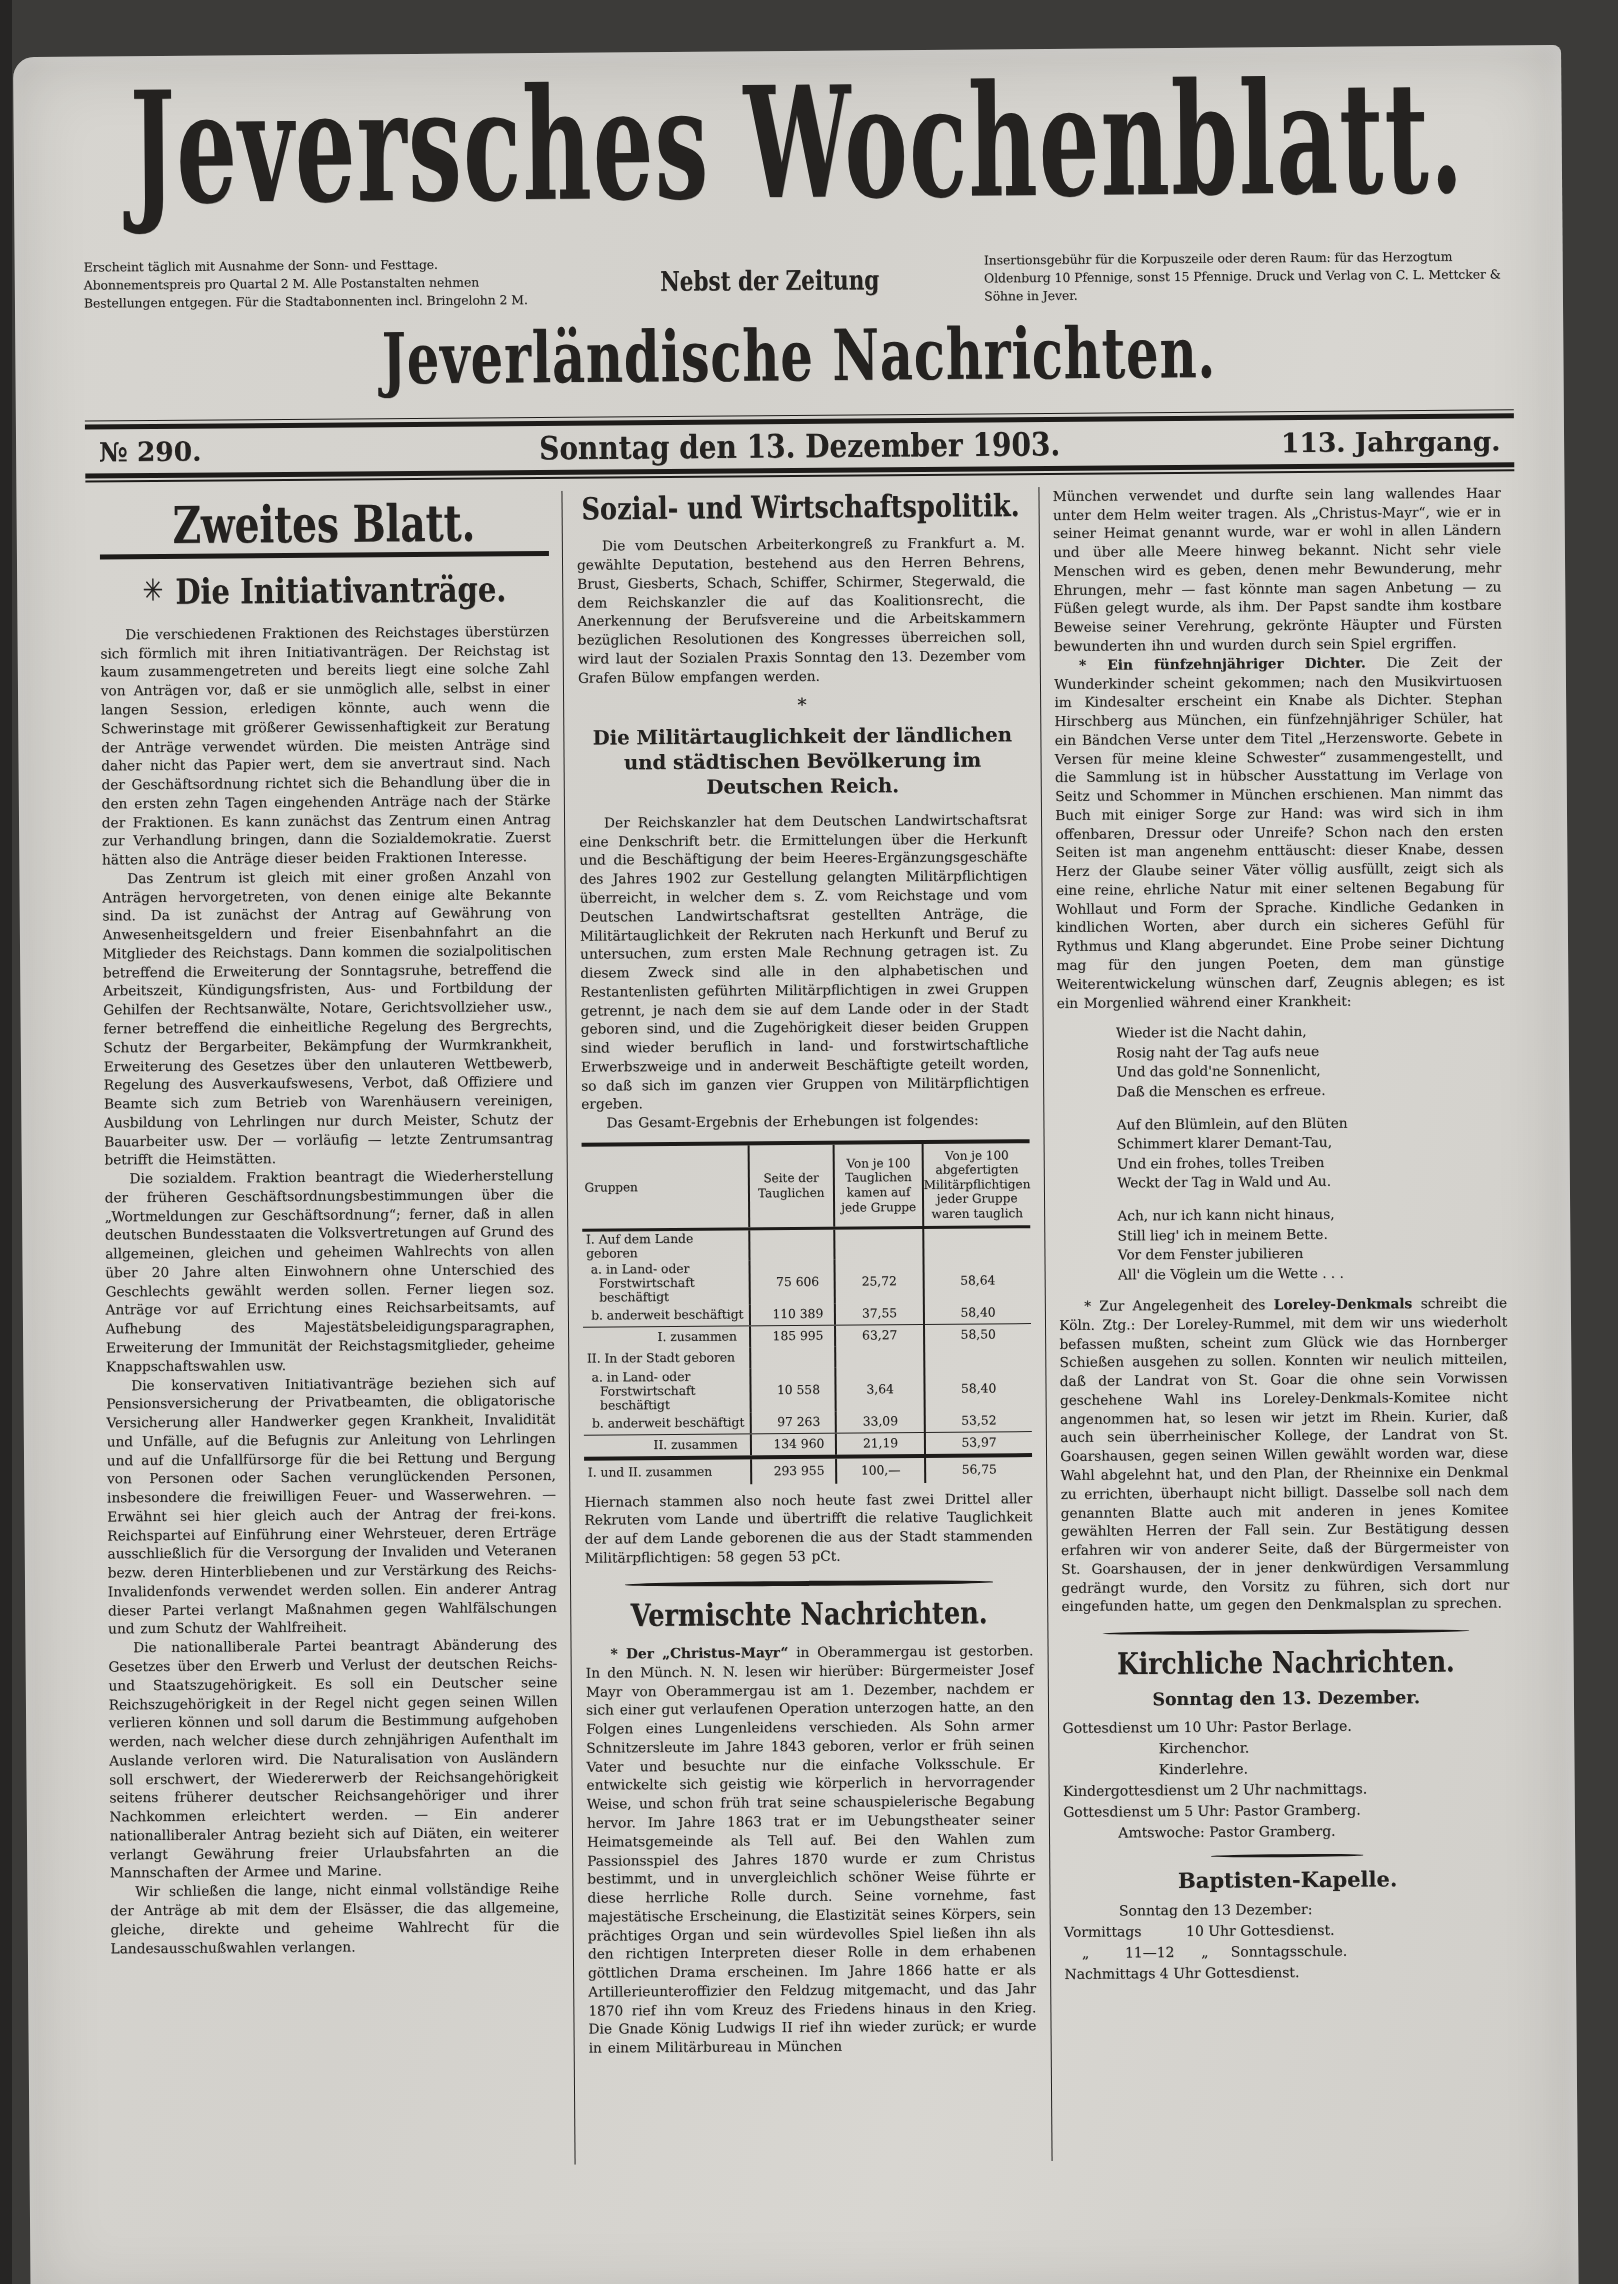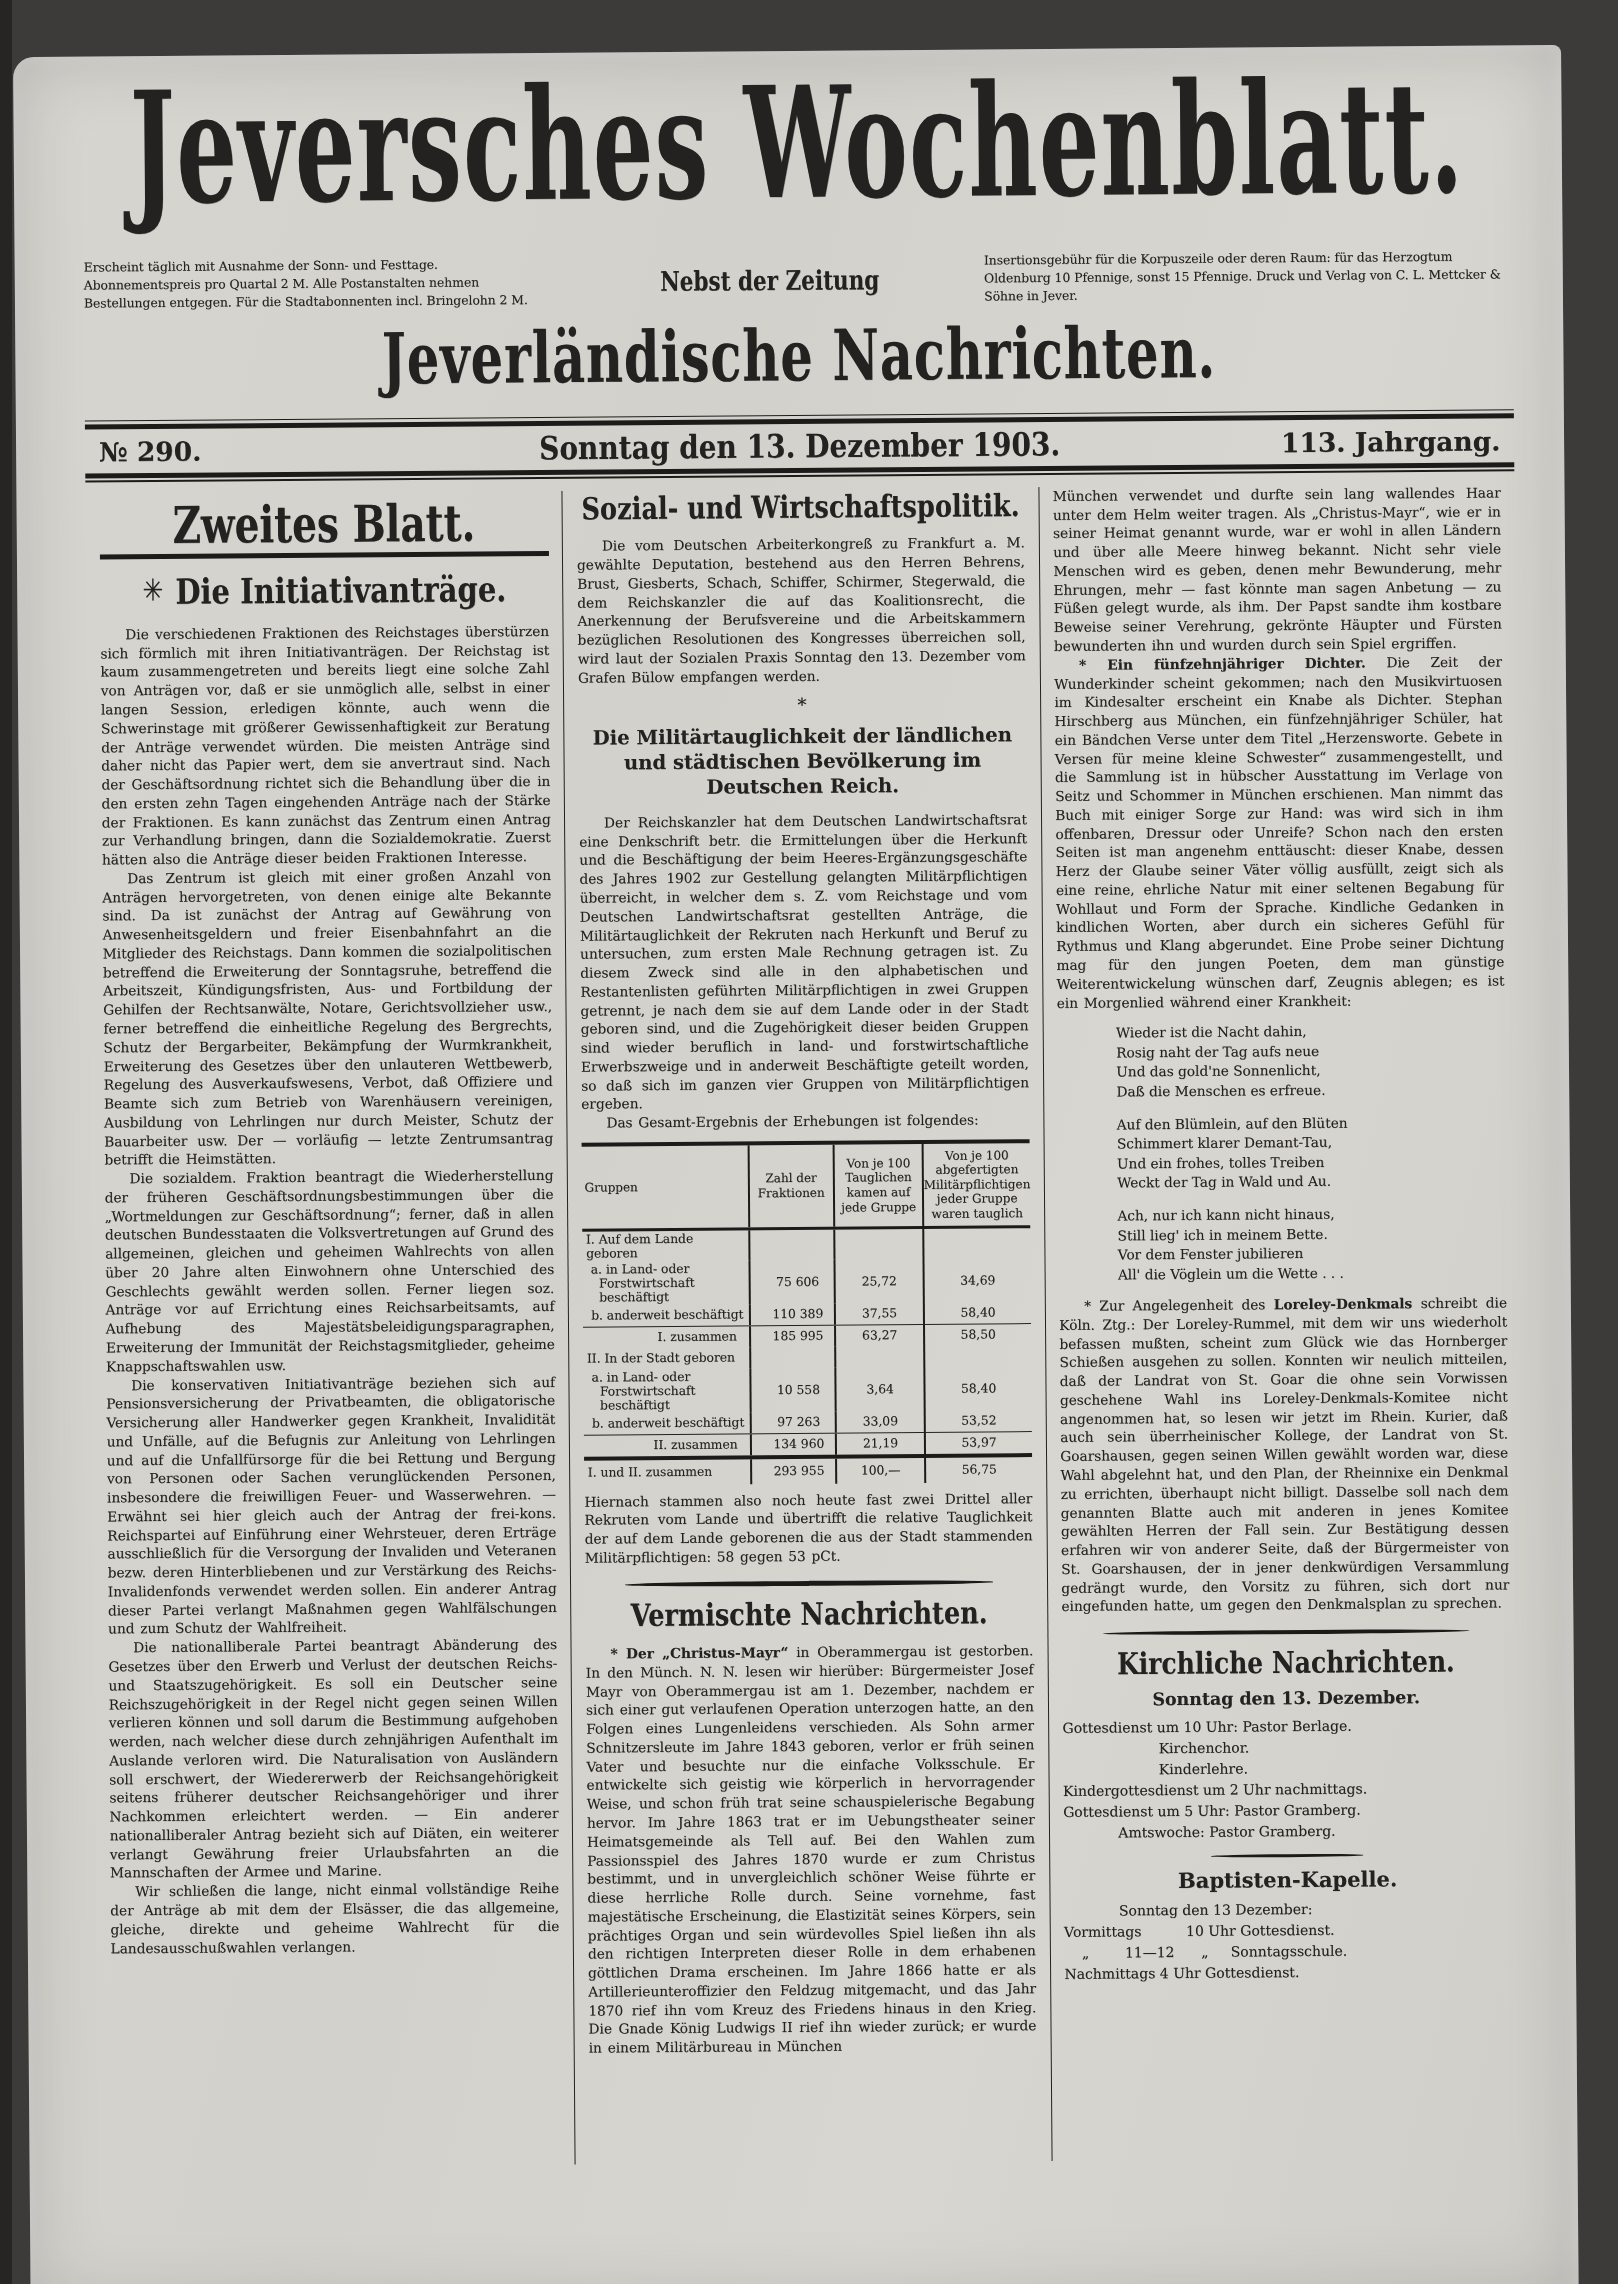--- a/index.html
+++ b/index.html
@@ -156,38 +156,38 @@
         <div class="h-sub ink">
           <div>Die Militärtauglichkeit der ländlichen</div>
           <div>und städtischen Bevölkerung im Deutschen Reich.</div>
         </div>
         <p class="body ink">Der Reichskanzler hat dem Deutschen Landwirtschaftsrat eine Denkschrift betr. die Ermittelungen über die Herkunft und die Beschäftigung der beim Heeres-Ergänzungsgeschäfte des Jahres 1902 zur Gestellung gelangten Militärpflichtigen überreicht, in welcher dem s. Z. vom Reichstage und vom Deutschen Landwirtschaftsrat gestellten Anträge, die Militärtauglichkeit der Rekruten nach Herkunft und Beruf zu untersuchen, zum ersten Male Rechnung getragen ist. Zu diesem Zweck sind alle in den alphabetischen und Restantenlisten geführten Militärpflichtigen in zwei Gruppen getrennt, je nach dem sie auf dem Lande oder in der Stadt geboren sind, und die Zugehörigkeit dieser beiden Gruppen sind wieder beruflich in land- und forstwirtschaftliche Erwerbszweige und in anderweit Beschäftigte geteilt worden, so daß sich im ganzen vier Gruppen von Militärpflichtigen ergeben.</p>
         <p class="body ink">Das Gesamt-Ergebnis der Erhebungen ist folgendes:</p>
 
         <div class="mil-table ink">
           <div class="t-row t-head">
             <div class="t-cell t-c0">Gruppen</div>
-            <div class="t-cell t-c1">Zahl der Fraktionen</div>
+            <div class="t-cell t-c1">Seite der Tauglichen</div>
             <div class="t-cell t-c2">Von je 100 Tauglichen kamen auf jede Gruppe</div>
             <div class="t-cell t-c3">Von je 100 abgefertigten Militärpflichtigen jeder Gruppe waren tauglich</div>
           </div>
           <div>
 
               <div class="t-row rowstyle-group">
                 <div class="t-cell t-c0">I. Auf dem Lande geboren</div>
                 <div class="t-cell t-c1"></div>
                 <div class="t-cell t-c2"></div>
                 <div class="t-cell t-c3"></div>
               </div>
 
               <div class="t-row rowstyle-sub">
                 <div class="t-cell t-c0">a. in Land- oder Forstwirtschaft beschäftigt</div>
                 <div class="t-cell t-c1">75 606</div>
                 <div class="t-cell t-c2">25,72</div>
-                <div class="t-cell t-c3">34,69</div>
+                <div class="t-cell t-c3">58,64</div>
               </div>
 
               <div class="t-row rowstyle-sub">
                 <div class="t-cell t-c0">b. anderweit beschäftigt</div>
                 <div class="t-cell t-c1">110 389</div>
                 <div class="t-cell t-c2">37,55</div>
                 <div class="t-cell t-c3">58,40</div>
               </div>
 
               <div class="t-row rowstyle-total">

